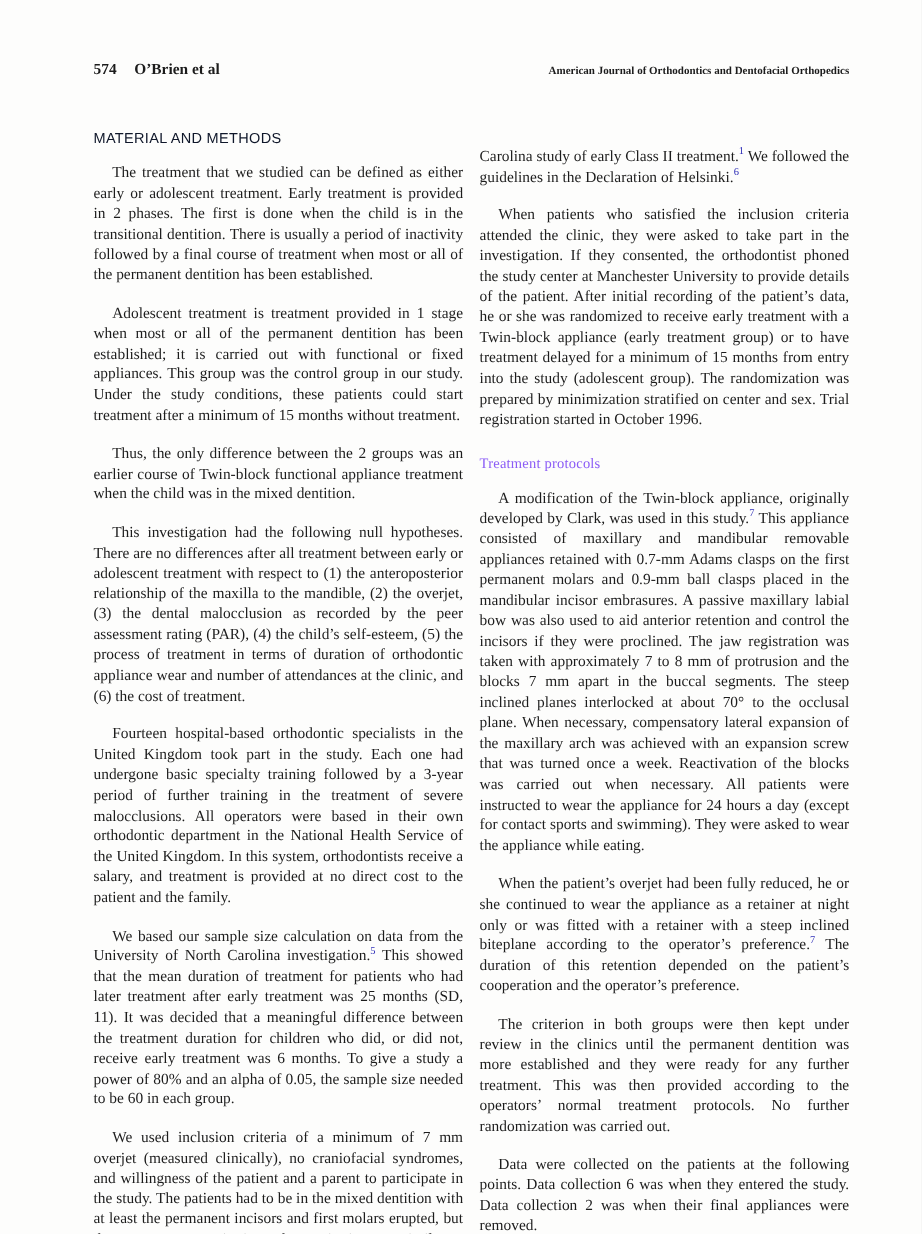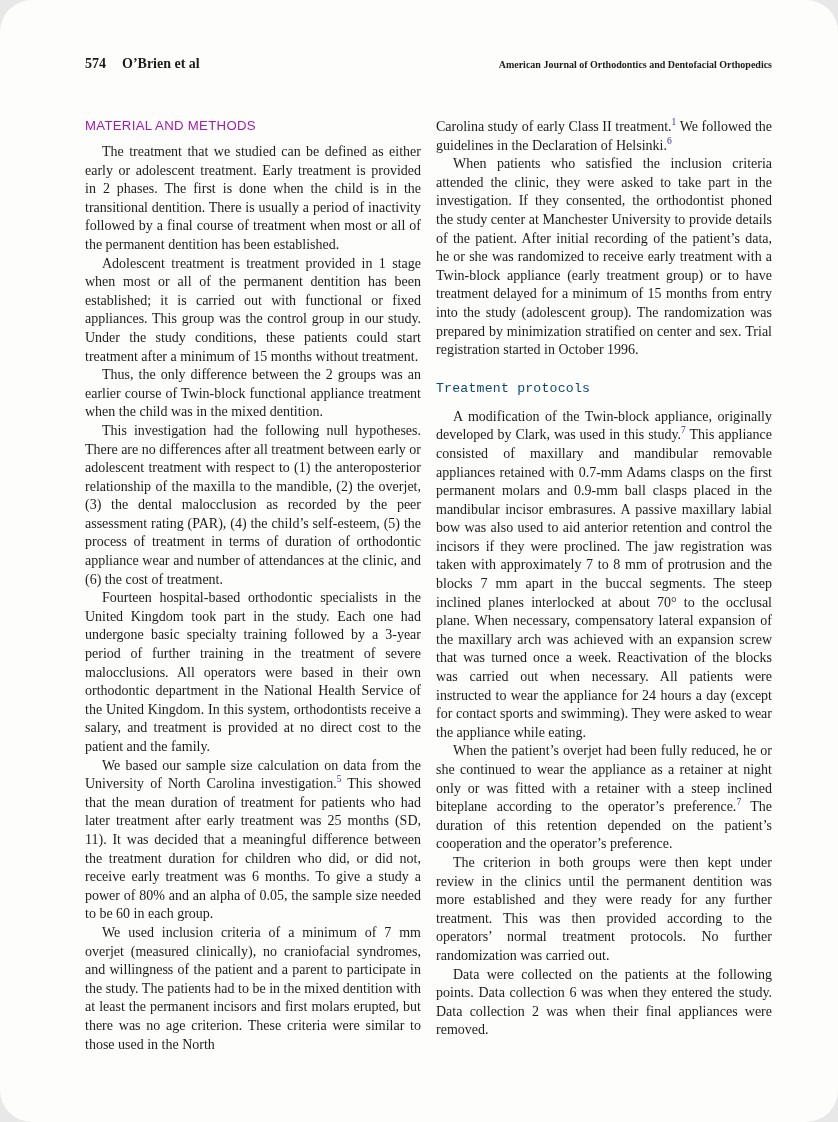--- a/index.html
+++ b/index.html
@@ -6,21 +6,20 @@
   html, body { background: #e8e8e8; }
   .page {
     position: relative;
     width: 838px;
     height: 1122px;
     margin: 0 auto;
     background: #fdfdfc;
     overflow: hidden;
     font-family: "Liberation Serif", serif;
     color: #1c1c1c;
-    border-radius: 32px;
   }
   .page-header {
     position: absolute;
     top: 56px;
     left: 85px;
     right: 66px;
     display: flex;
     justify-content: space-between;
     align-items: flex-start;
     font-weight: bold;
@@ -43,36 +42,37 @@
   }
   .col {
     flex: 1 1 0;
     min-width: 0;
   }
   .col p {
     font-size: 14px;
     line-height: 18.6px;
     text-align: justify;
     hyphens: auto;
+    margin-top: 16px;
     -webkit-hyphens: auto;
   }
   .col p.indent { text-indent: 17px; }
   h2.section-heading {
     font-family: "Liberation Sans", sans-serif;
     font-weight: normal;
     font-size: 13.2px;
-    color: #a21caf;
+    color: #0f172a;
     letter-spacing: 0.3px;
     margin: 0 0 10px 0;
   }
   h3.subheading {
-    font-family: Liberation Mono, monospace;
+    font-family: Liberation Serif, serif;
     font-weight: normal;
     font-size: 13.2px;
-    color: #0c4a6e;
+    color: #8b5cf6;
     letter-spacing: 0.2px;
     margin: 21px 0 12px 0;
   }
   sup.ref {
     color: #2e2eb8;
     font-size: 9.5px;
     line-height: 0;
     vertical-align: super;
     cursor: pointer;
   }

